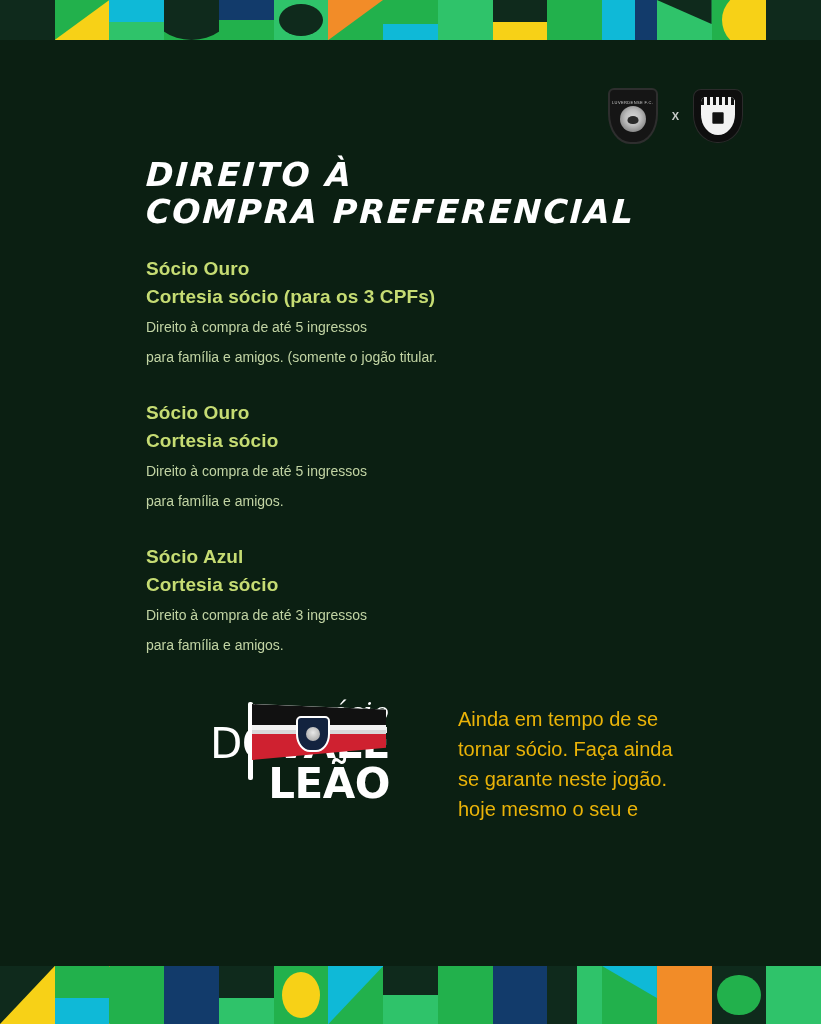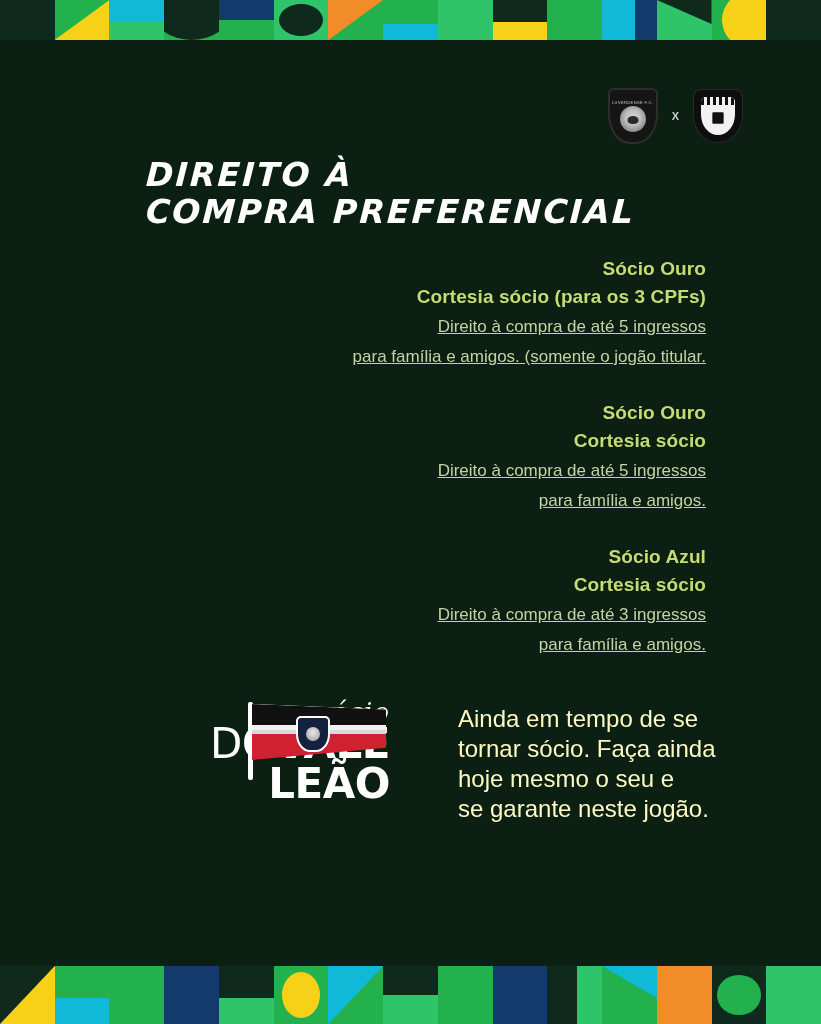--- a/index.html
+++ b/index.html
@@ -171,43 +171,42 @@
     white-space: nowrap;
   }
 
   
   .tiers {
     position: absolute;
     left: 146px;
     top: 256px;
     width: 560px;
   }
-  .tier { margin-bottom: 28px; text-align: right; }
+  .tier { margin-bottom: 28px; }
   .tier:last-child { margin-bottom: 0; }
 
   .tier-title {
     color: #c6dc73;
     font-size: 19px;
     font-weight: bold;
     line-height: 26px;
     letter-spacing: .1px;
   }
   .tier-sub {
     color: #c6dc73;
     font-size: 19px;
     font-weight: bold;
     line-height: 30px;
     letter-spacing: .1px;
   }
   .tier-desc {
     color: #c2d4a4;
-    font-size: 17px;
+    font-size: 14px;
     line-height: 30px;
     font-weight: 400;
-    text-decoration: underline;
   }
 
   
   .footer {
     position: absolute;
     left: 0;
     top: 686px;
     width: 821px;
     height: 160px;
   }
@@ -292,22 +291,22 @@
     height: 14px;
     border-radius: 50%;
     background: radial-gradient(circle at 50% 40%, #e8e8e8, #9a9a9a);
   }
 
   .cta {
     position: absolute;
     left: 458px;
     top: 18px;
     width: 300px;
-    color: #fef9c3;
-    font-size: 24px;
+    color: #eab308;
+    font-size: 20px;
     line-height: 30px;
   }
 </style>
 </head>
 <body>
 
 <div class="poster">
 
   <div class="band top">
     <div class="cell" style="background:#0f2a1c"></div>
@@ -402,22 +401,22 @@
 
     <div class="flag">
       <div class="pole"></div>
       <div class="sail"></div>
       <div class="badge"></div>
     </div>
 
     <div class="cta">
       <div>Ainda em tempo de se</div>
       <div>tornar sócio. Faça ainda</div>
+      <div>se garante neste jogão.</div>
       <div>hoje mesmo o seu e</div>
-      <div>se garante neste jogão.</div>
     </div>
 
   </div>
 
   <div class="band bottom">
     <div class="cell" style="background:#f7d117">
         <i style="position:absolute;inset:0;background:#0f2a1c;clip-path:polygon(0 0,100% 0,0 100%)"></i>
       </div>
     <div class="cell" style="background:#22b14c">
         <i style="position:absolute;left:0;bottom:0;width:100%;height:45%;background:#0fb9d7"></i>

